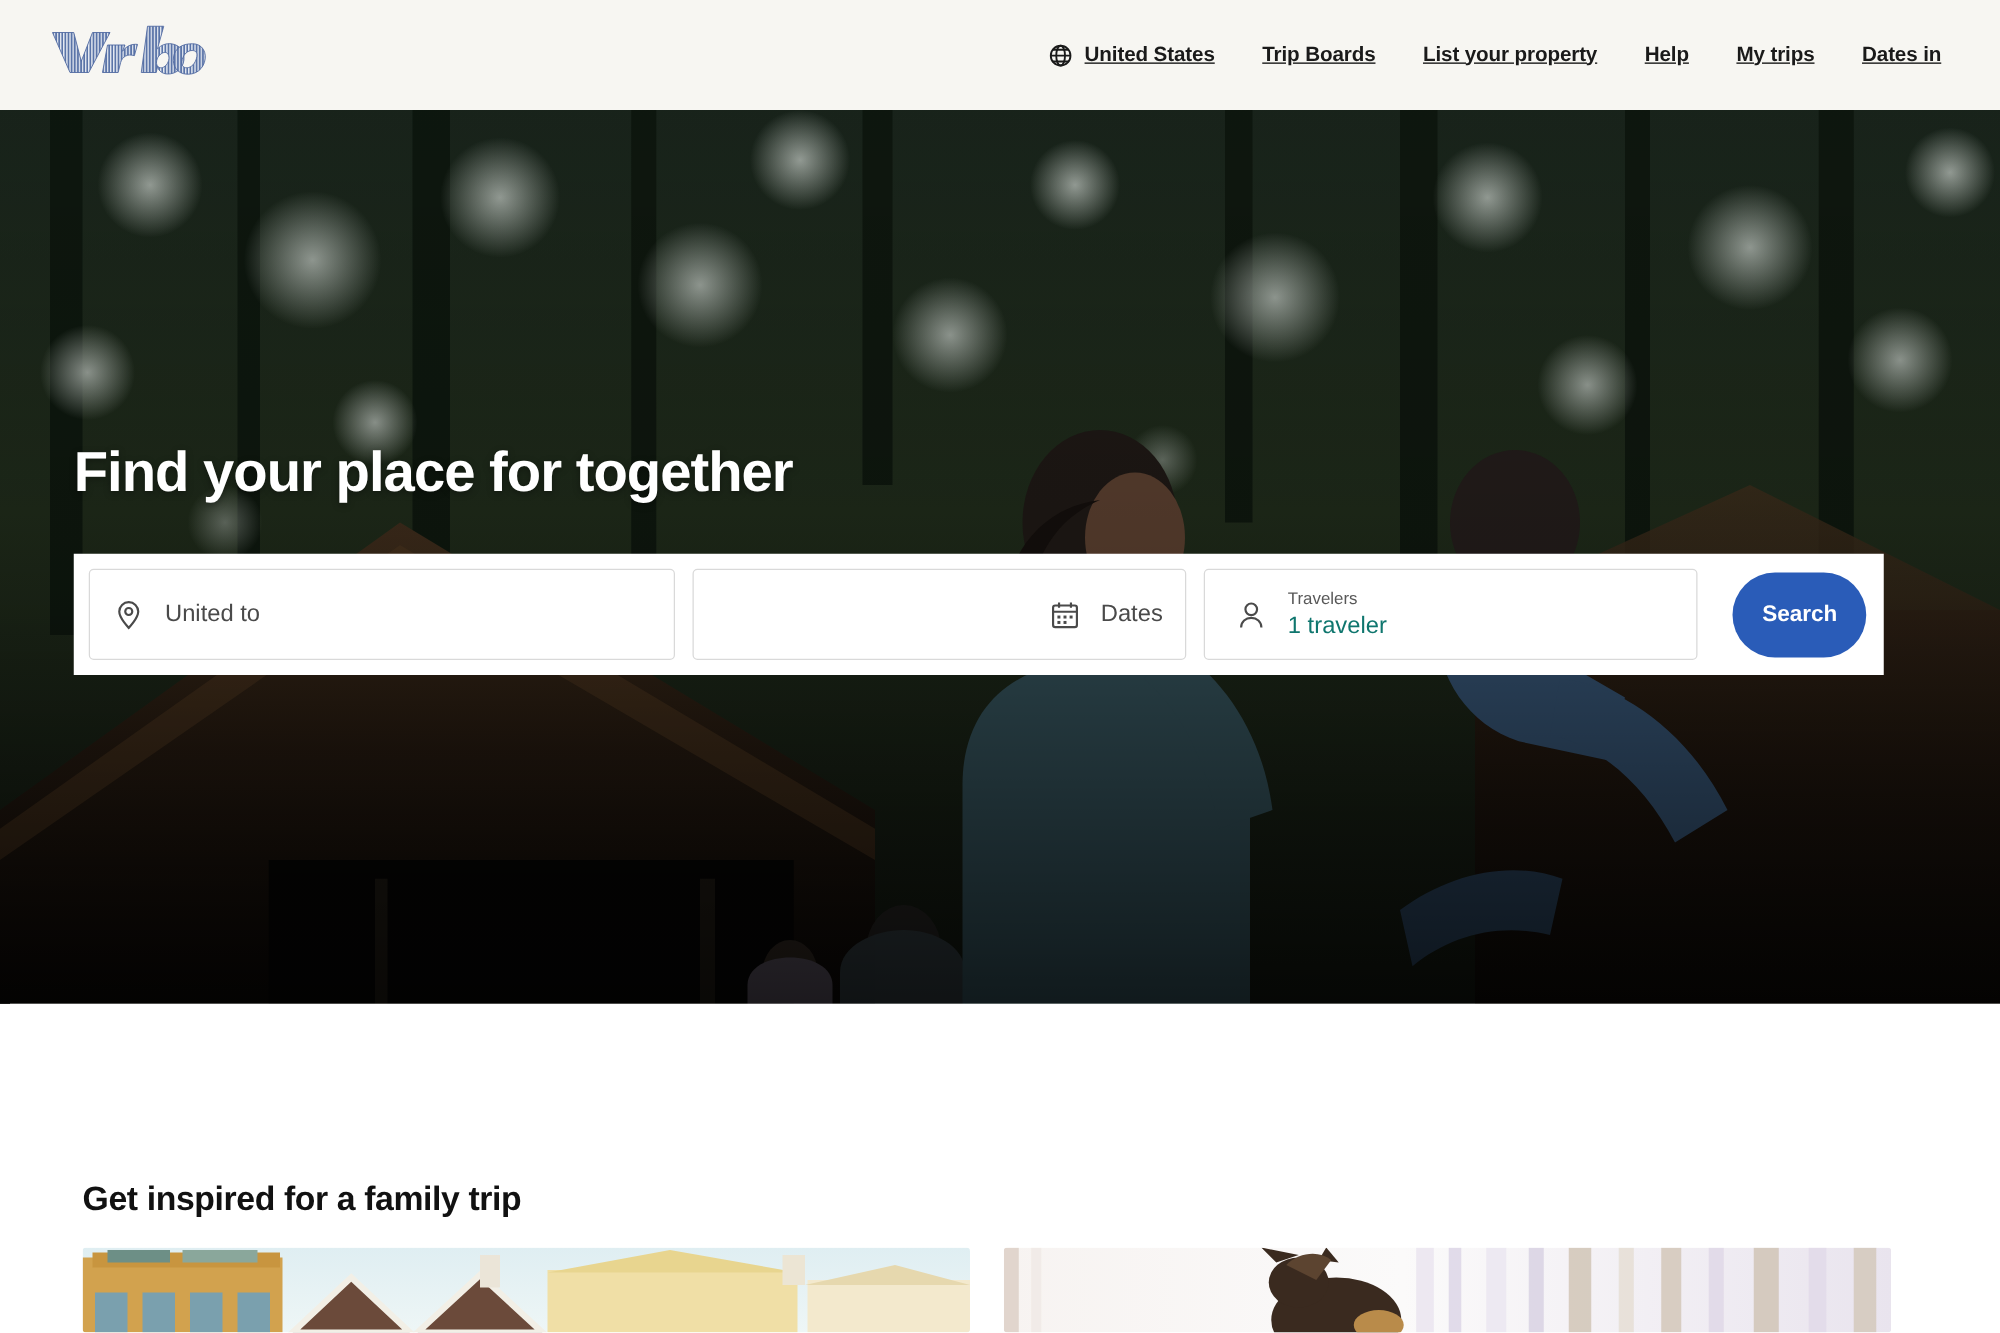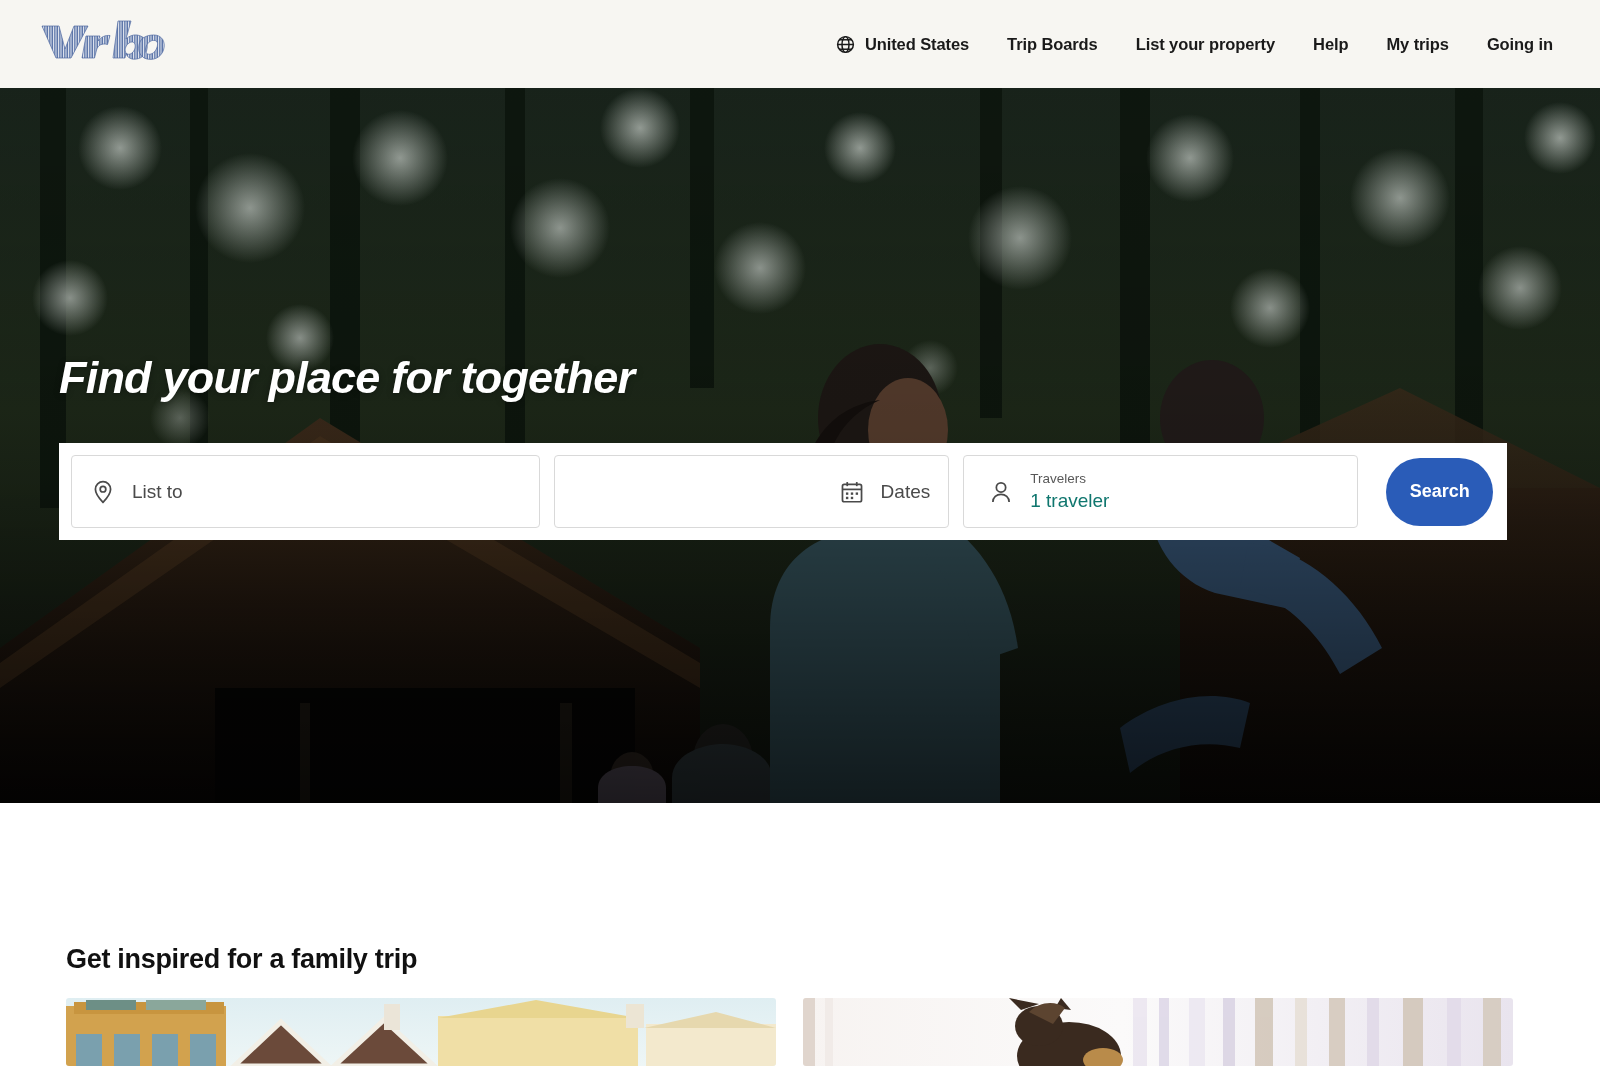--- a/index.html
+++ b/index.html
@@ -21,20 +21,21 @@
   .logo {
     position: absolute; left: 38px; top: 18px;
     width: 130px; height: 46px;
     display: block;
   }
   .nav {
     position: absolute; right: 28px; top: 0;
     height: 88px;
     display: flex; align-items: center;
     gap: 0px;
+    text-decoration: underline;
   }
   .nav-item {
     font-size: 16.5px;
     font-weight: 700;
     color: #1a1a1a;
     padding: 0 19px;
     letter-spacing: -0.1px;
     white-space: nowrap;
     cursor: pointer;
     display: flex; align-items: center; gap: 9px;
@@ -49,21 +50,20 @@
     background: #0d0f0c;
   }
   .hero-bg { position: absolute; inset: 0; width: 100%; height: 100%; display: block; }
 
   .hero-title {
     position: absolute; left: 59px; top: 264px;
     font-size: 45px; font-weight: 700;
     color: #ffffff;
     letter-spacing: -0.8px;
     text-shadow: 0 1px 6px rgba(0,0,0,0.35);
-    font-style: italic;
   }
 
   
   .searchbar {
     position: absolute; left: 59px; top: 355px;
     width: 1448px; height: 97px;
     background: #ffffff;
     display: flex; align-items: center;
     padding: 12px 14px 12px 12px;
     gap: 14px;
@@ -171,21 +171,21 @@
 
     <div class="nav-item">
       <span>Help</span>
     </div>
 
     <div class="nav-item">
       <span>My trips</span>
     </div>
 
     <div class="nav-item">
-      <span>Going in</span>
+      <span>Dates in</span>
     </div>
 
   </div>
 </div>
 
 <div class="hero">
 
   <svg class="hero-bg" viewBox="0 0 1600 715" preserveAspectRatio="xMidYMid slice">
     <defs>
       <linearGradient id="skyG" x1="0" y1="0" x2="0" y2="1">
@@ -279,21 +279,21 @@
 
   <div class="hero-title">Find your place for together</div>
 
   <div class="searchbar">
 
     <div class="field going">
       <svg class="field-icon" viewBox="0 0 24 24" fill="none" stroke="#4a4a4a" stroke-width="1.6">
         <path d="M12 21.5s7-7.1 7-12a7 7 0 1 0-14 0c0 4.9 7 12 7 12z"></path>
         <circle cx="12" cy="9.4" r="2.6"></circle>
       </svg>
-      <span class="field-text">List to</span>
+      <span class="field-text">United to</span>
     </div>
 
     <div class="field dates">
       <svg class="field-icon" viewBox="0 0 24 24" fill="none" stroke="#4a4a4a" stroke-width="1.6">
         <rect x="3.2" y="5" width="17.6" height="16" rx="1.6"></rect>
         <line x1="3.2" y1="9.6" x2="20.8" y2="9.6"></line>
         <line x1="7.6" y1="2.8" x2="7.6" y2="6.6"></line>
         <line x1="16.4" y1="2.8" x2="16.4" y2="6.6"></line>
         <rect x="6.4" y="12.4" width="2.2" height="2.2" fill="#4a4a4a" stroke="none"></rect>
         <rect x="10.9" y="12.4" width="2.2" height="2.2" fill="#4a4a4a" stroke="none"></rect>

